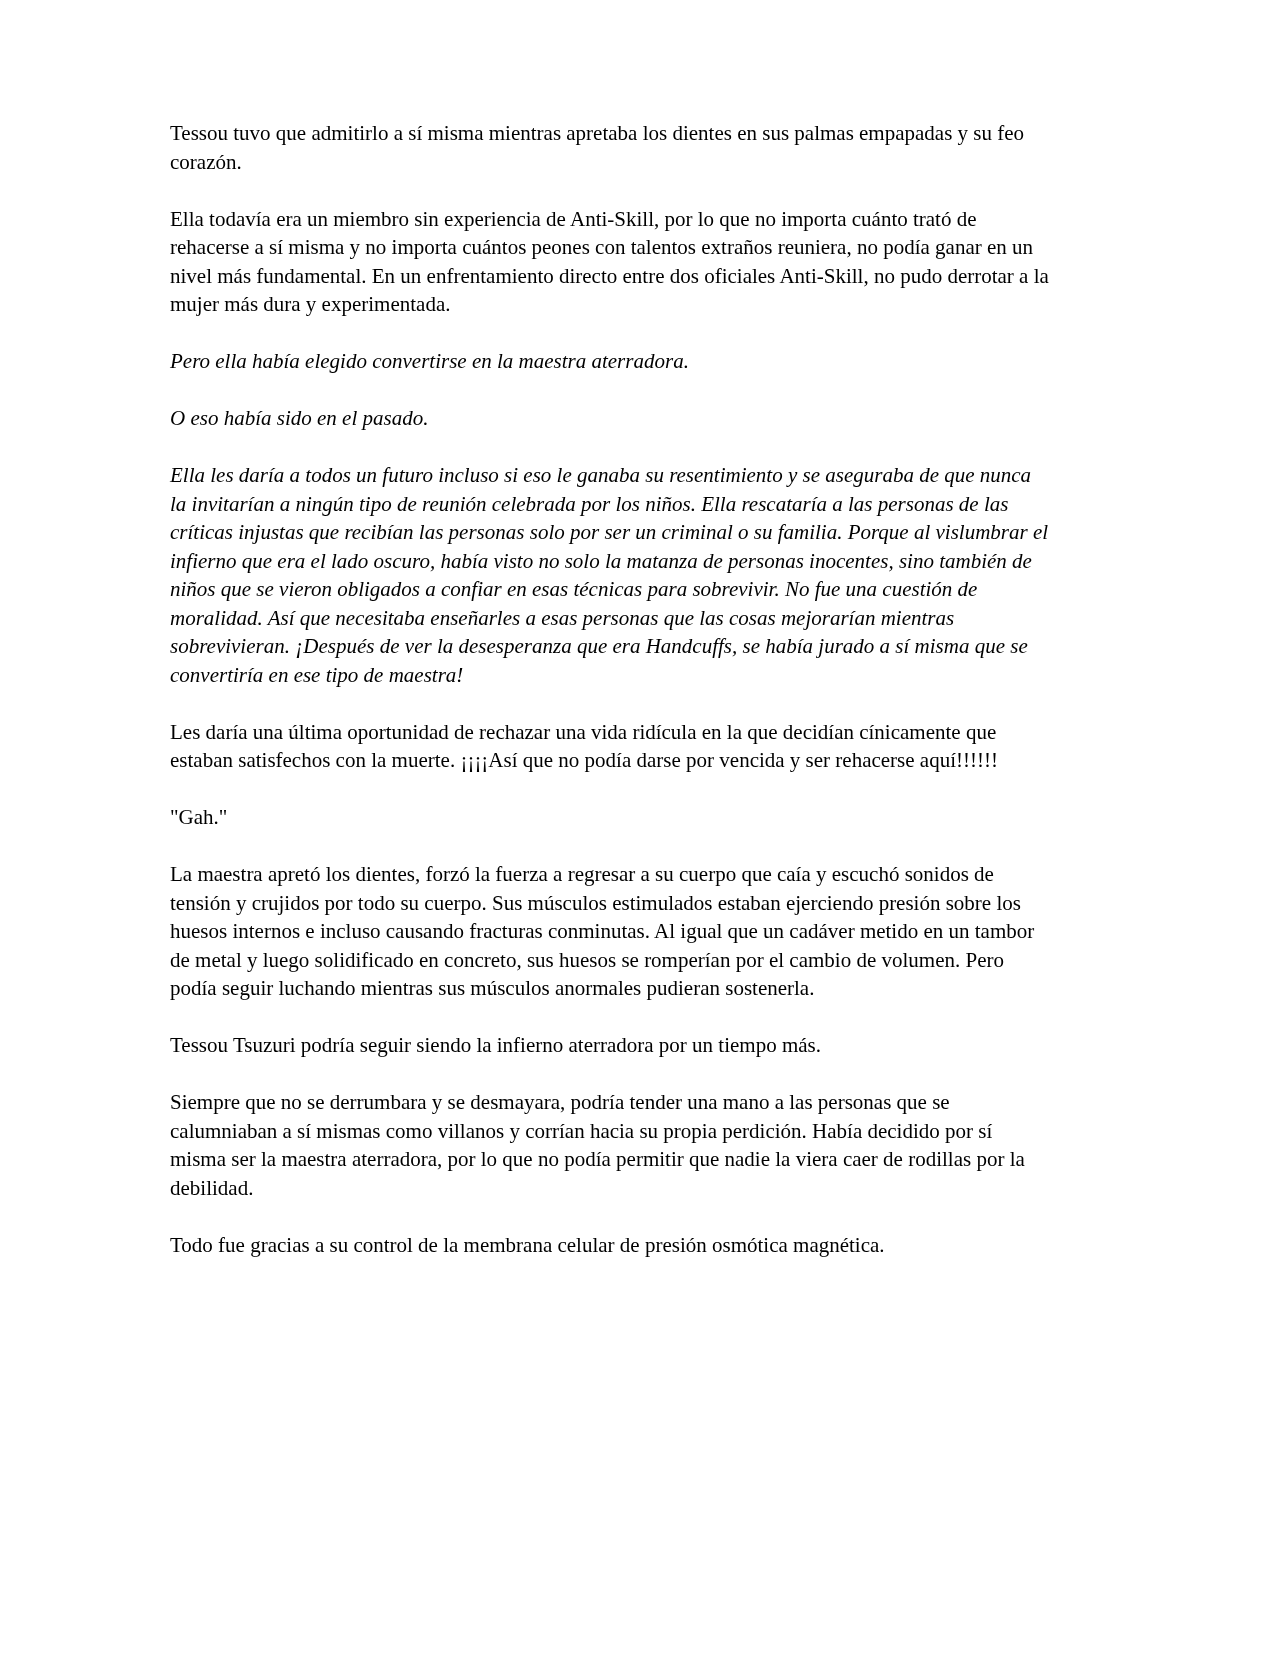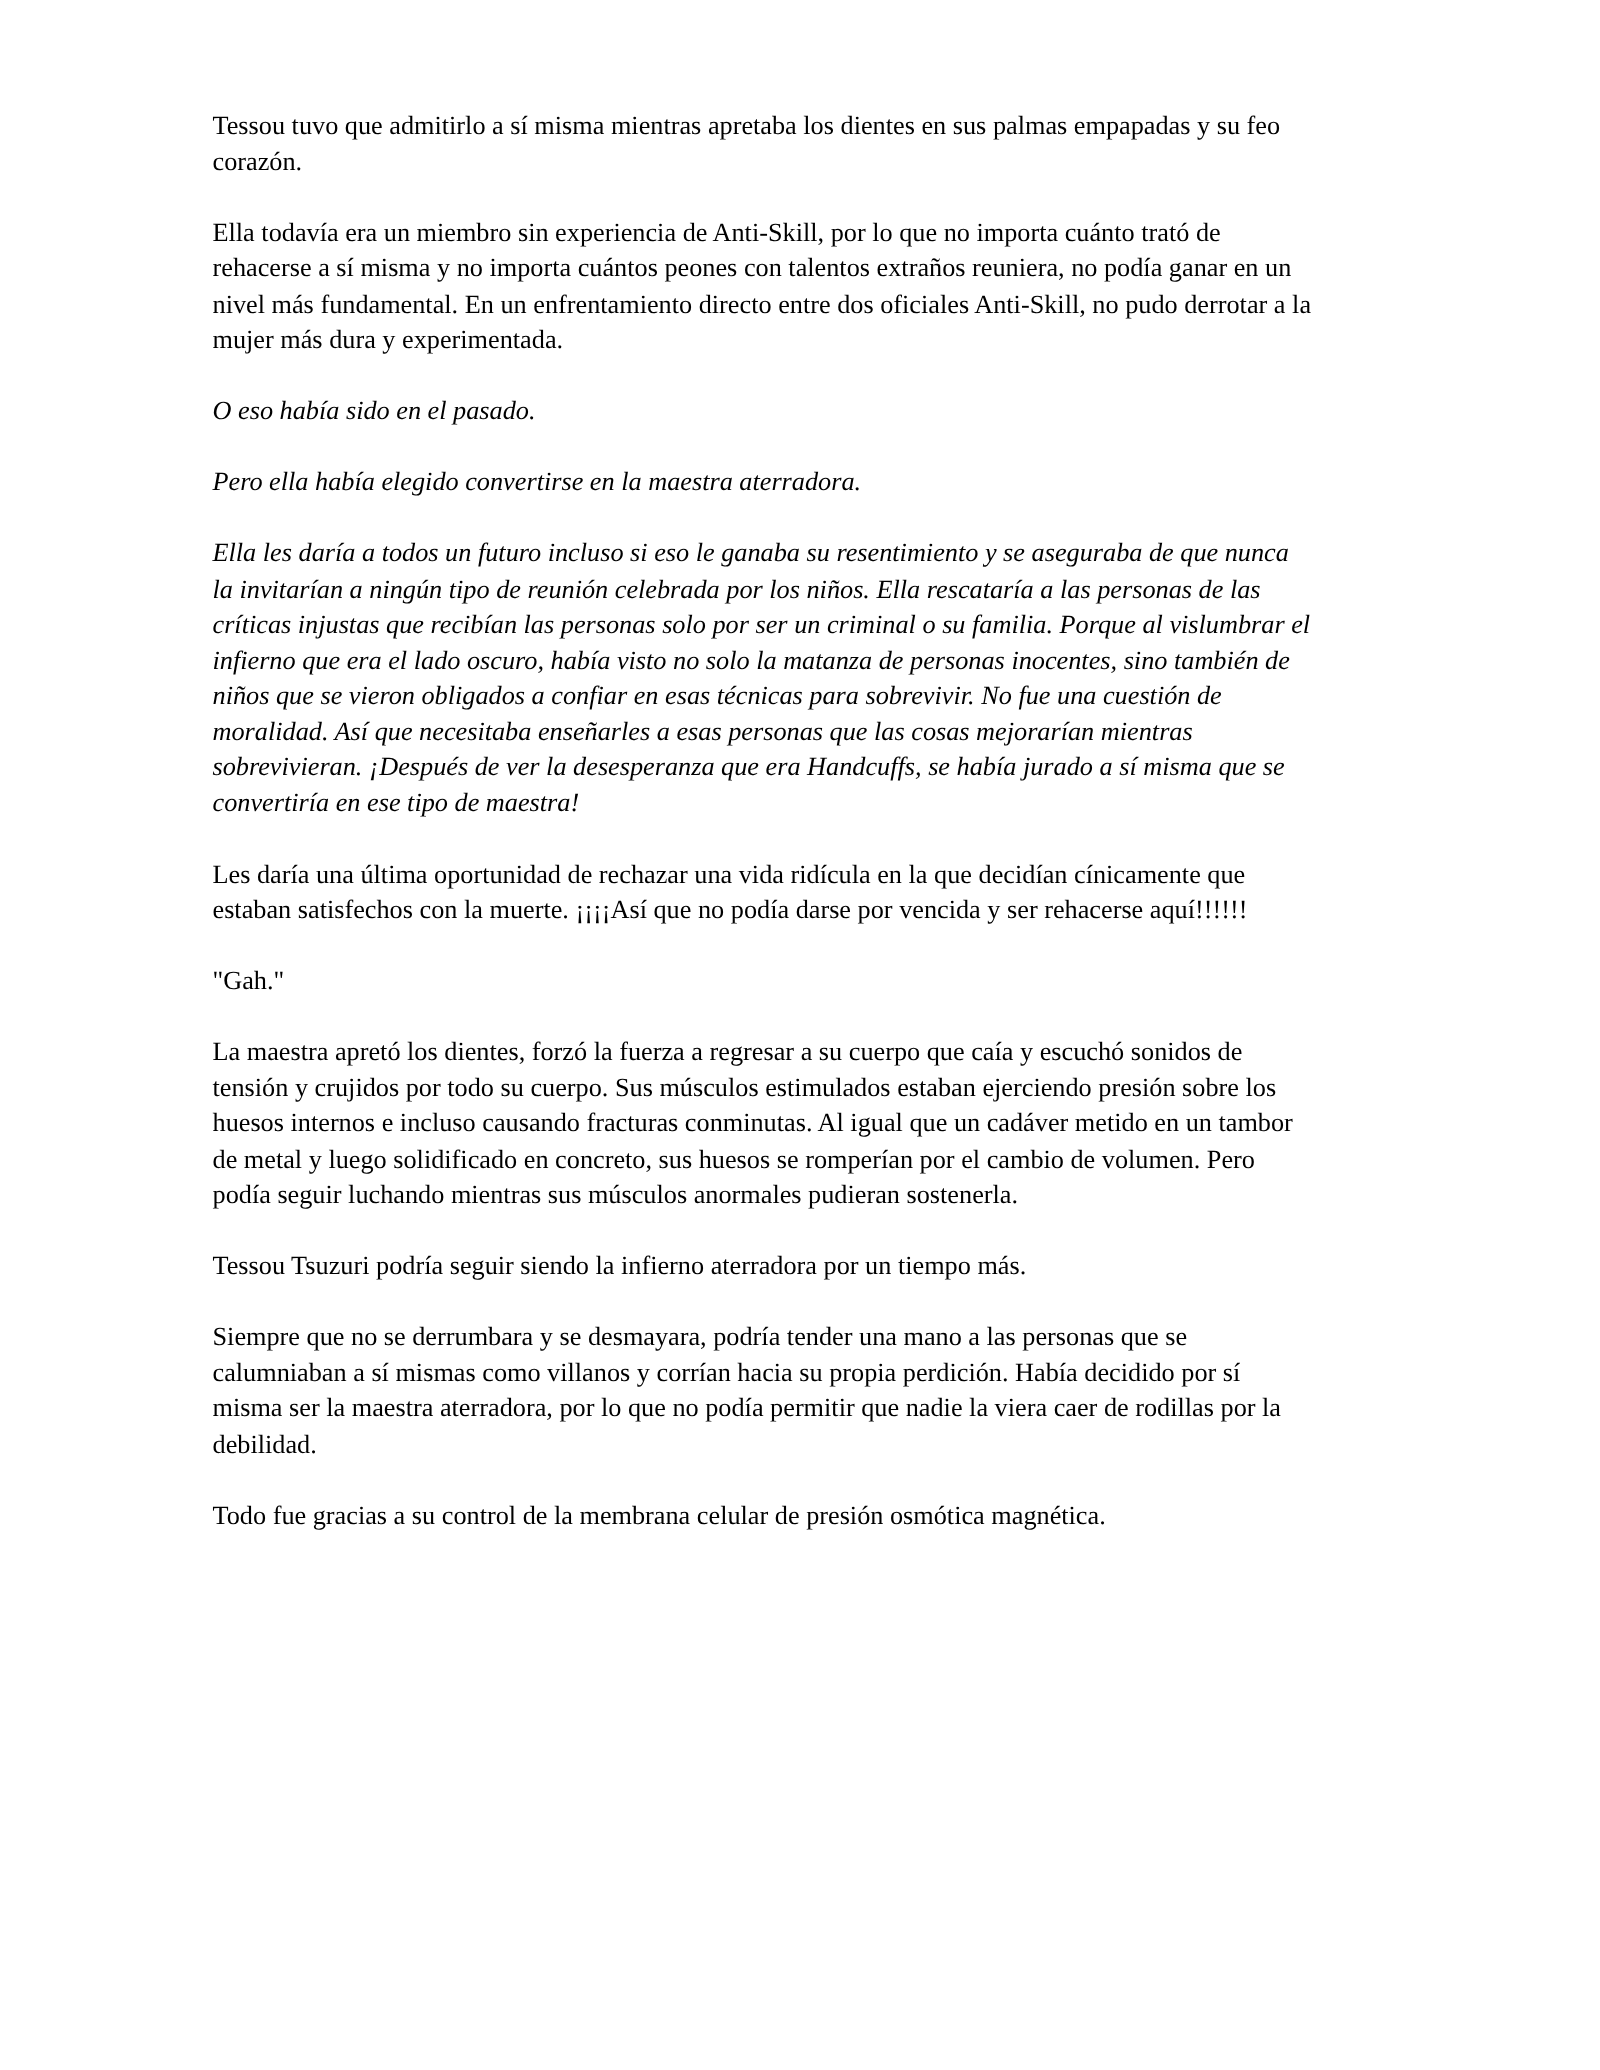--- a/index.html
+++ b/index.html
@@ -11,21 +11,21 @@
     width: 1280px;
     height: 1656px;
     overflow: hidden;
     font-family: "Liberation Serif", "DejaVu Serif", serif;
     color: #000000;
   }
   .page {
     box-sizing: border-box;
     width: 1280px;
     height: 1656px;
-    padding: 86px 224px 0 170px;
+    padding: 119px 224px 0 170px;
     background: #ffffff;
   }
   .doc-body {
     width: 882px;
   }
   .doc-body p {
     margin: 0 0 28.5px 0;
     font-size: 21px;
     line-height: 28.5px;
     text-align: left;
@@ -35,22 +35,22 @@
     font-style: italic;
   }
 </style>
 </head>
 <body>
 
 <div class="page">
   <div class="doc-body" id="doc-body">
       <p>Tessou tuvo que admitirlo a sí misma mientras apretaba los dientes en sus palmas empapadas y su feo corazón.</p>
       <p>Ella todavía era un miembro sin experiencia de Anti-Skill, por lo que no importa cuánto trató de rehacerse a sí misma y no importa cuántos peones con talentos extraños reuniera, no podía ganar en un nivel más fundamental. En un enfrentamiento directo entre dos oficiales Anti-Skill, no pudo derrotar a la mujer más dura y experimentada.</p>
+      <p class="italic">Pero ella había elegido convertirse en la maestra aterradora.</p>
       <p class="italic">O eso había sido en el pasado.</p>
-      <p class="italic">Pero ella había elegido convertirse en la maestra aterradora.</p>
       <p class="italic">Ella les daría a todos un futuro incluso si eso le ganaba su resentimiento y se aseguraba de que nunca la invitarían a ningún tipo de reunión celebrada por los niños. Ella rescataría a las personas de las críticas injustas que recibían las personas solo por ser un criminal o su familia. Porque al vislumbrar el infierno que era el lado oscuro, había visto no solo la matanza de personas inocentes, sino también de niños que se vieron obligados a confiar en esas técnicas para sobrevivir. No fue una cuestión de moralidad. Así que necesitaba enseñarles a esas personas que las cosas mejorarían mientras sobrevivieran. ¡Después de ver la desesperanza que era Handcuffs, se había jurado a sí misma que se convertiría en ese tipo de maestra!</p>
       <p>Les daría una última oportunidad de rechazar una vida ridícula en la que decidían cínicamente que estaban satisfechos con la muerte. ¡¡¡¡Así que no podía darse por vencida y ser rehacerse aquí!!!!!!</p>
       <p>"Gah."</p>
       <p>La maestra apretó los dientes, forzó la fuerza a regresar a su cuerpo que caía y escuchó sonidos de tensión y crujidos por todo su cuerpo. Sus músculos estimulados estaban ejerciendo presión sobre los huesos internos e incluso causando fracturas conminutas. Al igual que un cadáver metido en un tambor de metal y luego solidificado en concreto, sus huesos se romperían por el cambio de volumen. Pero podía seguir luchando mientras sus músculos anormales pudieran sostenerla.</p>
       <p>Tessou Tsuzuri podría seguir siendo la infierno aterradora por un tiempo más.</p>
       <p>Siempre que no se derrumbara y se desmayara, podría tender una mano a las personas que se calumniaban a sí mismas como villanos y corrían hacia su propia perdición. Había decidido por sí misma ser la maestra aterradora, por lo que no podía permitir que nadie la viera caer de rodillas por la debilidad.</p>
       <p>Todo fue gracias a su control de la membrana celular de presión osmótica magnética.</p>
     </div>
 </div>
 

